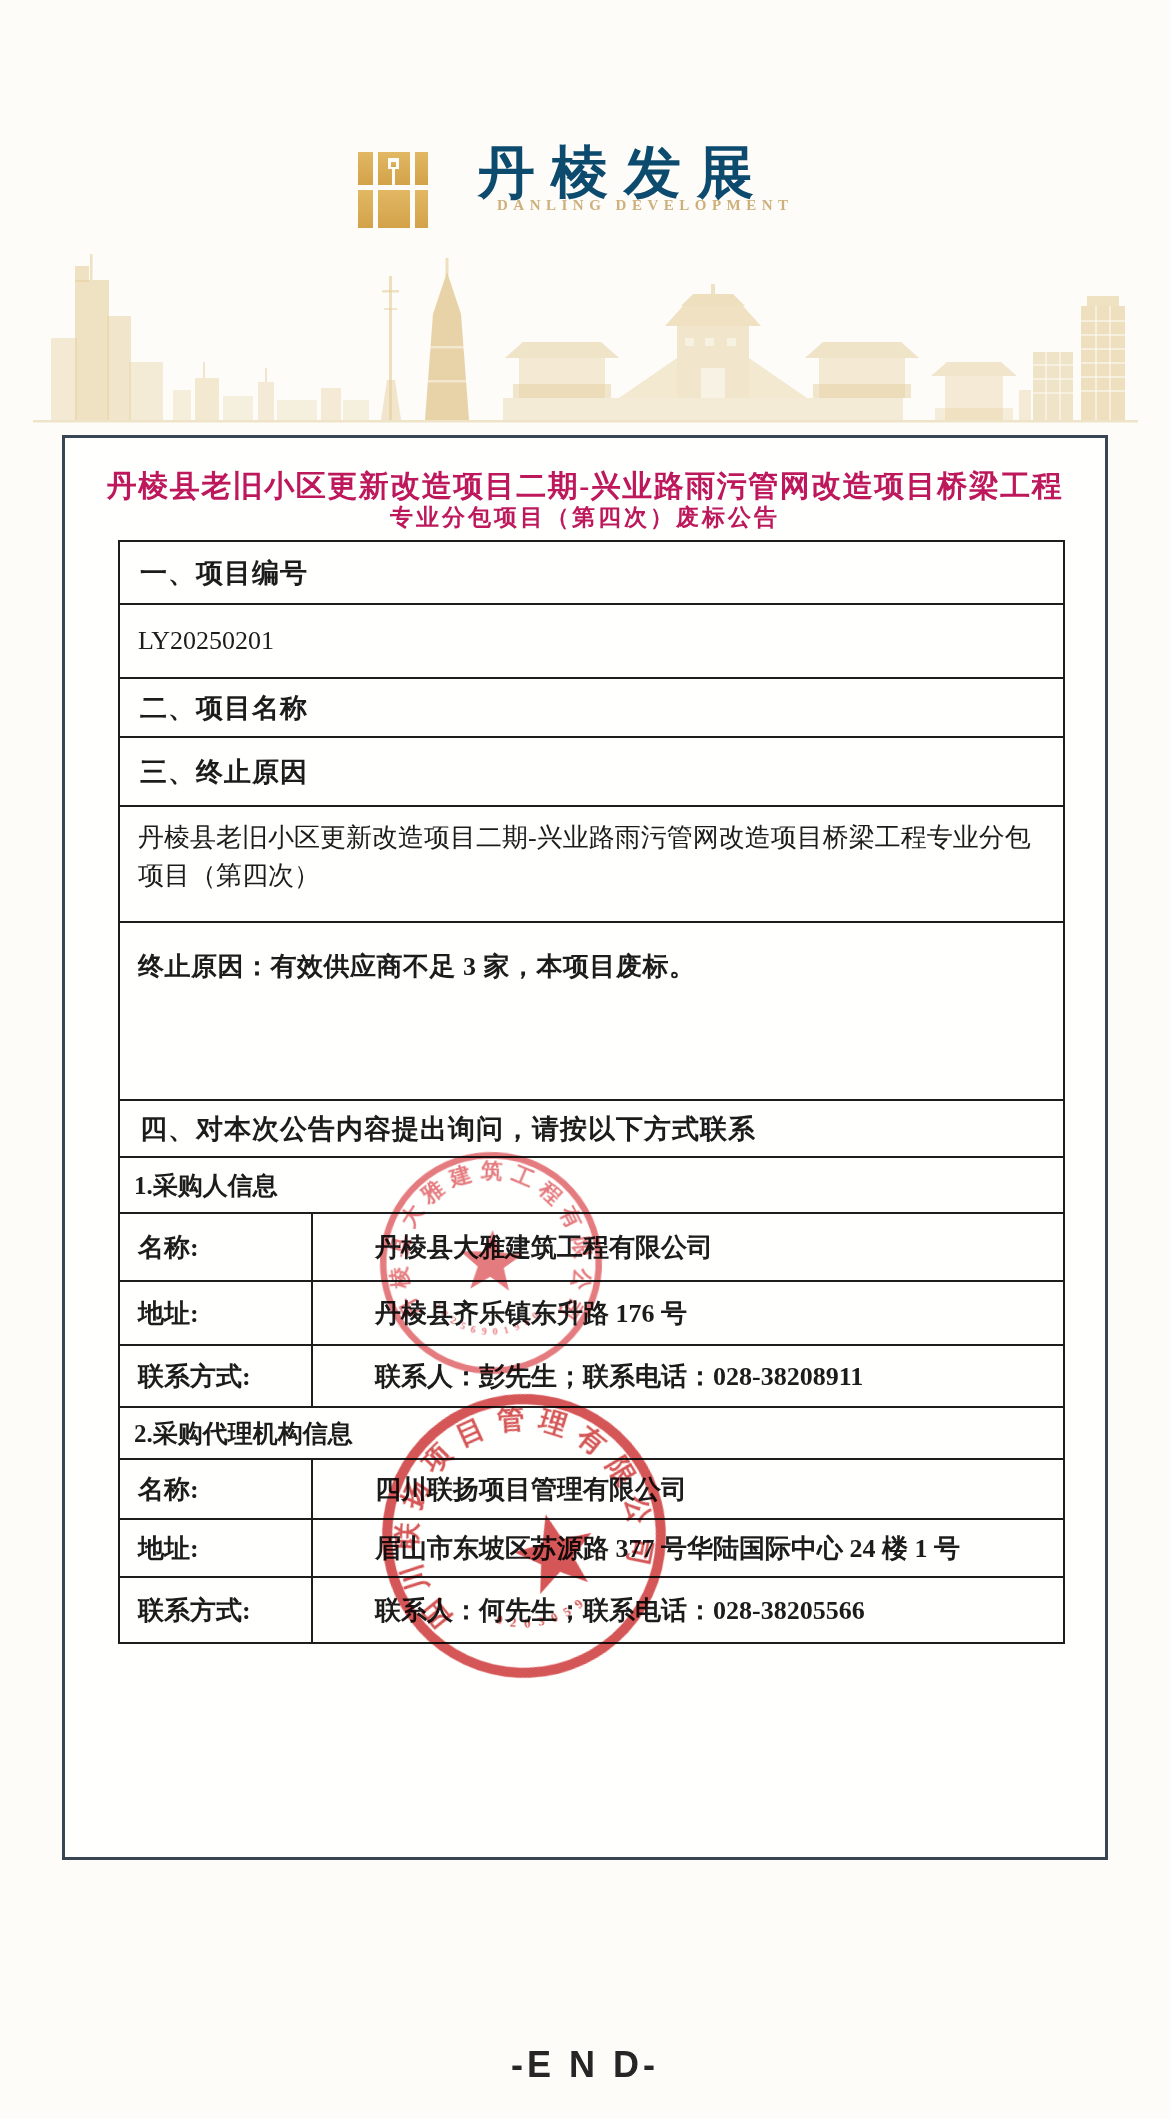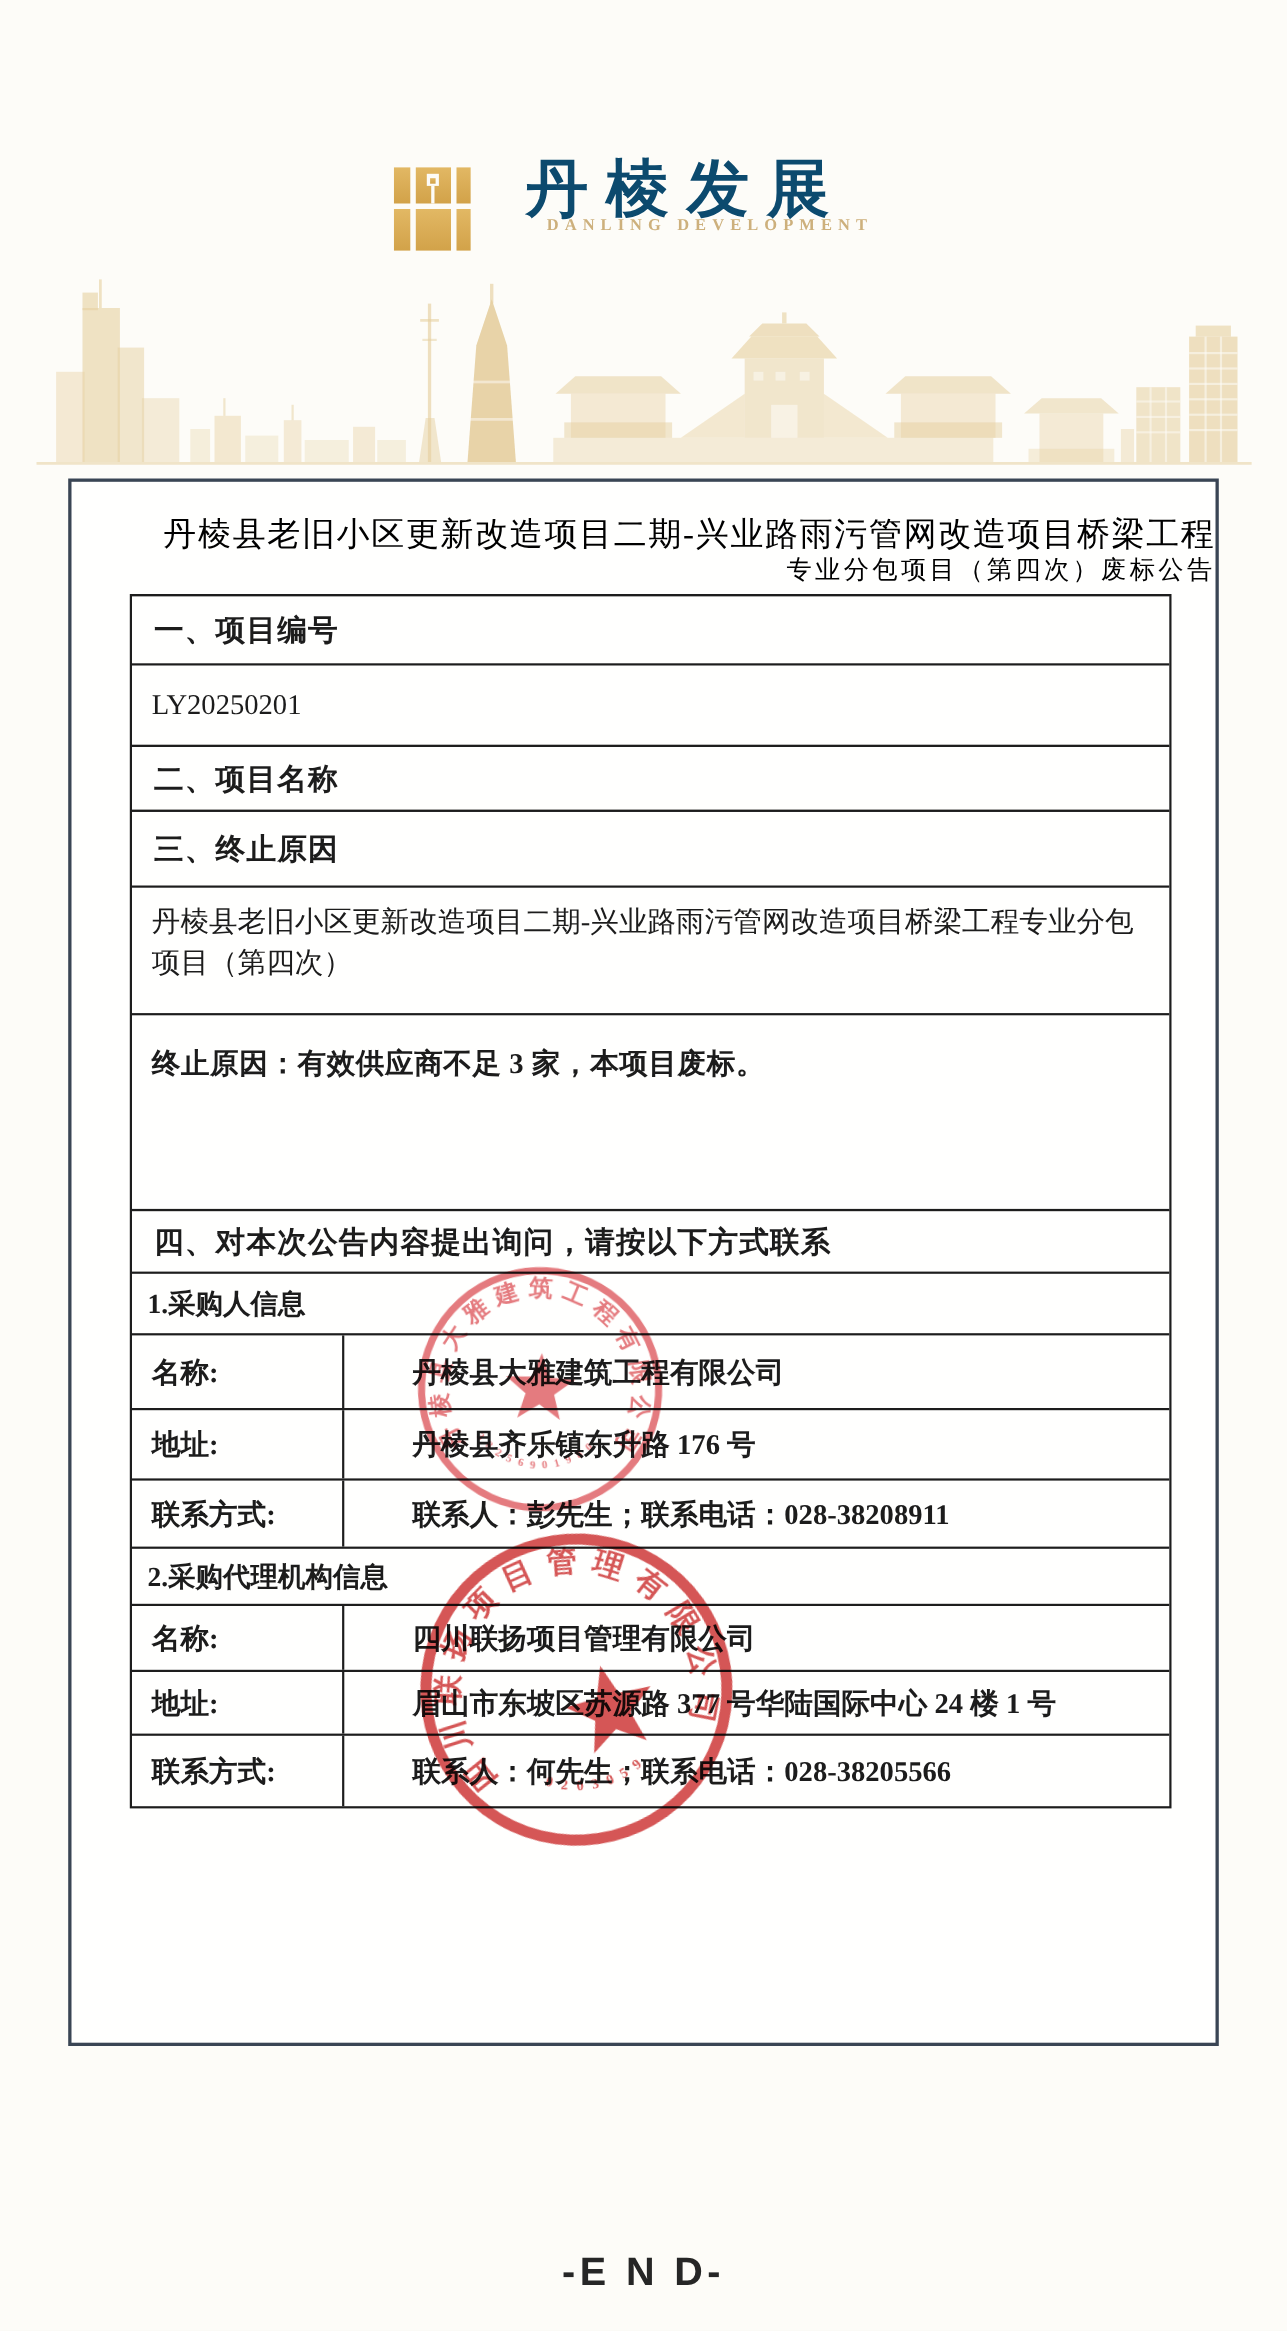--- a/index.html
+++ b/index.html
@@ -23,21 +23,21 @@
     font-family:"Liberation Serif", serif; font-size:15px;
     letter-spacing:5.5px; color:#cdb07c; font-weight:700;
   }
   .skyline { position:absolute; left:33px; top:250px; width:1105px; height:178px; }
 
   
   .doc-card {
     position:absolute; left:62px; top:435px; width:1046px; height:1425px;
     background:#fffffe; border:3px solid #3a4554;
   }
-  .doc-title { text-align:right; font-weight:400; color:#000000; }
+  .doc-title { text-align:center; font-weight:700; color:#be185d; }
   .doc-title .line1 { padding-top:32px; font-size:30px; line-height:32px; letter-spacing:1.5px; }
   .doc-title .line2 { font-size:23px; line-height:32px; letter-spacing:3px; }
 
   .doc-table {
     margin:6px 40px 0 53px; border:2px solid #1d1d1d;
     font-size:26px;
   }
   .trow { position:relative; border-bottom:2px solid #1d1d1d; display:flex; align-items:center; }
   .trow:last-child { border-bottom:none; }
   .trow.th { font-weight:700; font-size:27px; padding-left:20px; letter-spacing:1px;

